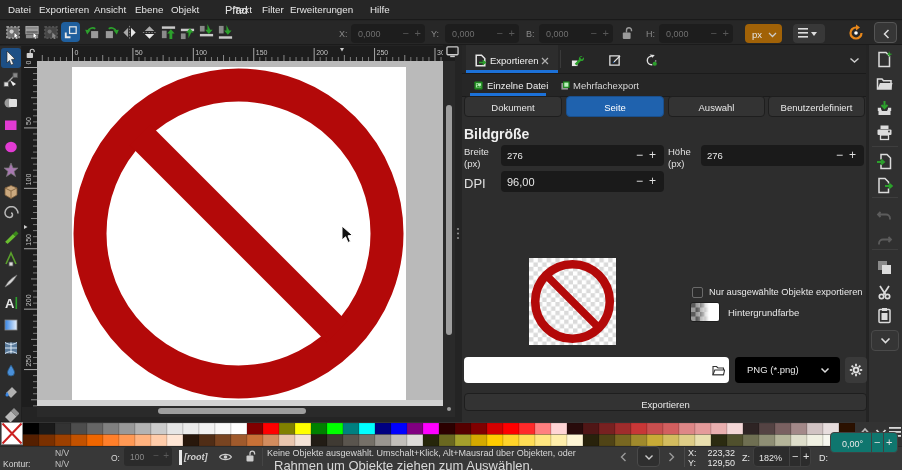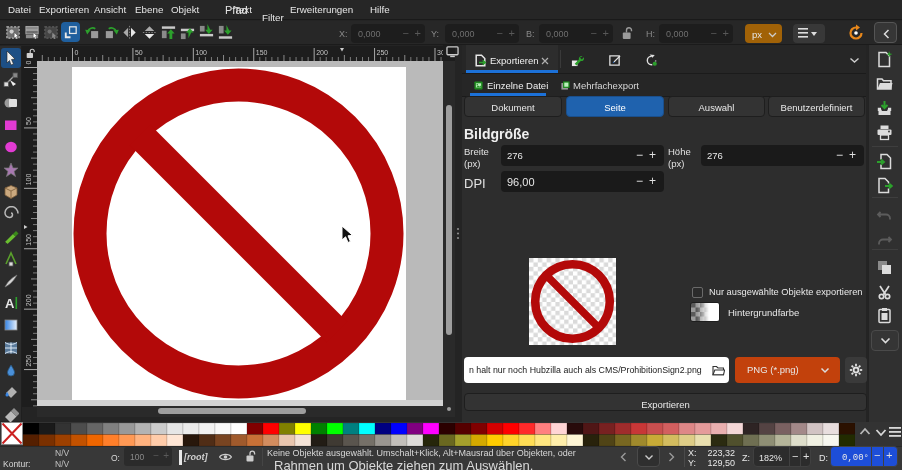--- a/index.html
+++ b/index.html
@@ -8,21 +8,21 @@
 </style></head><body>
 
 <div class="abs" style="left:0;top:0;width:902px;height:20px;background:#262626;border-bottom:1px solid #1a1a1a;">
 <span class="abs" style="left:8px;top:4px;font-size:9.8px;color:#e6e6e6;">Datei</span>
 <span class="abs" style="left:39px;top:4px;font-size:9.8px;color:#e6e6e6;">Exportieren</span>
 <span class="abs" style="left:94px;top:4px;font-size:9.8px;color:#e6e6e6;">Ansicht</span>
 <span class="abs" style="left:135px;top:4px;font-size:9.8px;color:#e6e6e6;">Ebene</span>
 <span class="abs" style="left:171px;top:4px;font-size:9.8px;color:#e6e6e6;">Objekt</span>
 <span class="abs" style="left:210px;top:4px;font-size:11px;color:#e6e6e6;margin-left:15px;">Pfad</span>
 <span class="abs" style="left:234px;top:4px;font-size:9.8px;color:#e6e6e6;">Text</span>
-<span class="abs" style="left:262px;top:4px;font-size:9.8px;color:#e6e6e6;margin-top:8px;">Filter</span>
+<span class="abs" style="left:262px;top:4px;font-size:9.8px;color:#e6e6e6;">Filter</span>
 <span class="abs" style="left:290px;top:4px;font-size:9.8px;color:#e6e6e6;">Erweiterungen</span>
 <span class="abs" style="left:370px;top:4px;font-size:9.8px;color:#e6e6e6;">Hilfe</span>
 </div>
 <div class="abs" style="left:0;top:21px;width:902px;height:24px;background:#272727;border-bottom:1px solid #1b1b1b;">
 <svg class="abs" style="left:5px;top:3px;" width="17" height="17" viewBox="0 0 18 18">
       <rect x="2" y="3" width="13" height="12" fill="#6e6e6e" stroke="#b8b8b8" stroke-dasharray="2.2 1.6" stroke-width="1.2"></rect>
       <circle cx="7" cy="8" r="2.2" fill="#cfcfcf"></circle>
       <path d="M10 9 L14 13 L12.3 13.3 L13 15.5 L11.6 16 L10.8 13.7 L9.5 15 Z" fill="#fff" stroke="#333" stroke-width="0.4"></path>
     </svg>
 <svg class="abs" style="left:24px;top:3px;" width="17" height="17" viewBox="0 0 18 18">
@@ -477,27 +477,26 @@
         <linearGradient id="wg" x1="0" y1="0" x2="1" y2="0">
           <stop offset="0.2" stop-color="#ffffff" stop-opacity="0"></stop>
           <stop offset="0.6" stop-color="#ffffff" stop-opacity="1"></stop>
         </linearGradient>
       </defs>
       <rect width="30" height="20" fill="url(#chk2)"></rect>
       <rect width="30" height="20" fill="url(#wg)"></rect>
     </svg></div>
 <span class="abs" style="left:728px;top:307px;font-size:9.5px;color:#e8e8e8;">Hintergrundfarbe</span>
 <div class="abs" style="left:464px;top:357px;width:265px;height:26px;background:#ffffff;border-radius:4px;overflow:hidden;">
-    <span class="abs" style="left:5px;top:8px;font-size:8.8px;color:#1a1a1a;white-space:nowrap;">n halt nur noch Hubzilla auch als CMS/ProhibitionSign2.png</span>
     <svg class="abs" style="left:248px;top:8px;" width="13" height="11" viewBox="0 0 13 11">
       <path d="M1 1.5 L4.5 1.5 L6 3 L11.5 3 L11.5 9.8 L1 9.8 Z" fill="none" stroke="#333" stroke-width="1.1"></path>
       <path d="M1 9.8 L2.8 5 L12.6 5 L11.5 9.8 Z" fill="#fff" stroke="#333" stroke-width="1.1"></path>
     </svg>
   </div>
-<div class="abs" style="left:735px;top:357px;width:105px;height:26px;background:#c2410c;border-radius:4px;">
+<div class="abs" style="left:735px;top:357px;width:105px;height:26px;background:#000000;border-radius:4px;">
     <span class="abs" style="left:12px;top:7px;font-size:9.5px;color:#e8e8e8;">PNG (*.png)</span>
     <svg class="abs" style="left:85px;top:10px;" width="10" height="7" viewBox="0 0 10 7">
       <path d="M1.5 1.5 L5 5 L8.5 1.5" fill="none" stroke="#ddd" stroke-width="1.5"></path>
     </svg>
   </div>
 <div class="abs" style="left:845px;top:357px;width:22px;height:26px;background:#3a3a3a;border-radius:4px;"></div>
 <svg class="abs" style="left:849px;top:363px;" width="14" height="14" viewBox="0 0 14 14">
     <g fill="#e0e0e0">
       <circle cx="7" cy="7" r="3.4"></circle>
       <g stroke="#e0e0e0" stroke-width="1.8">
@@ -734,18 +733,18 @@
 <span class="abs" style="left:735px;top:458px;font-size:9px;color:#e8e8e8;transform:translateX(-100%);">129,50</span>
 <span class="abs" style="left:742px;top:453px;font-size:9px;color:#e8e8e8;">Z:</span>
 <div class="abs" style="left:753px;top:446px;width:58px;height:21px;background:#2c2c2c;border:1px solid #404040;border-radius:4px;">
     <span class="abs" style="left:5px;top:6px;font-size:9px;color:#e8e8e8;">182%</span>
     <div class="abs" style="left:35px;top:0;width:1px;height:19px;background:#404040;"></div>
     <span class="abs" style="left:38px;top:3px;font-size:11px;color:#e0e0e0;">−</span>
     <div class="abs" style="left:46px;top:0;width:1px;height:19px;background:#404040;"></div>
     <span class="abs" style="left:49px;top:3px;font-size:11px;color:#e0e0e0;">+</span>
   </div>
 <span class="abs" style="left:819px;top:453px;font-size:9px;color:#e8e8e8;">D:</span>
-<div class="abs" style="left:830px;top:446px;width:68px;height:21px;background:#1d4ed8;border:1px solid #404040;border-radius:4px;font-family:Liberation Mono, monospace;">
+<div class="abs" style="left:830px;top:432px;width:68px;height:21px;background:#0f766e;border:1px solid #404040;border-radius:4px;">
     <span class="abs" style="left:11px;top:6px;font-size:9px;color:#e8e8e8;">0,00°</span>
     <div class="abs" style="left:40px;top:0;width:1px;height:19px;background:#404040;"></div>
     <span class="abs" style="left:43px;top:3px;font-size:11px;color:#e0e0e0;">−</span>
     <div class="abs" style="left:52px;top:0;width:1px;height:19px;background:#404040;"></div>
     <span class="abs" style="left:55px;top:3px;font-size:11px;color:#e0e0e0;">+</span>
   </div>
 </body></html>

